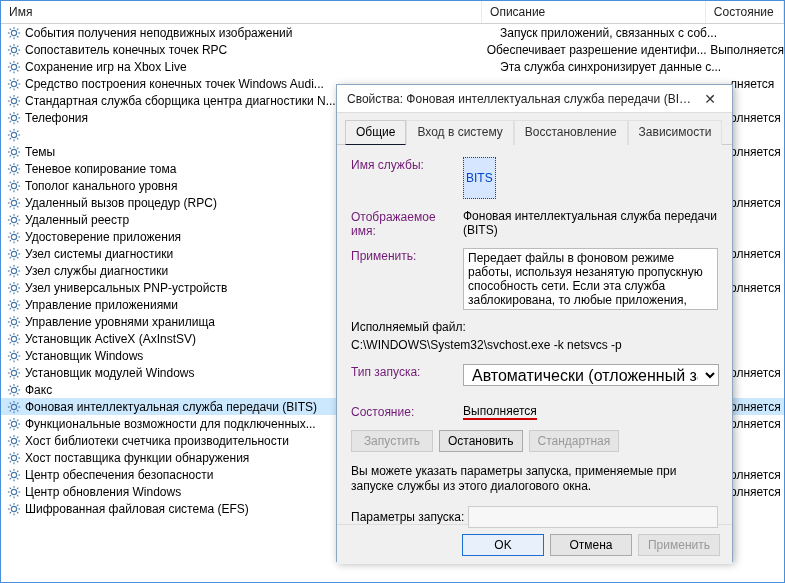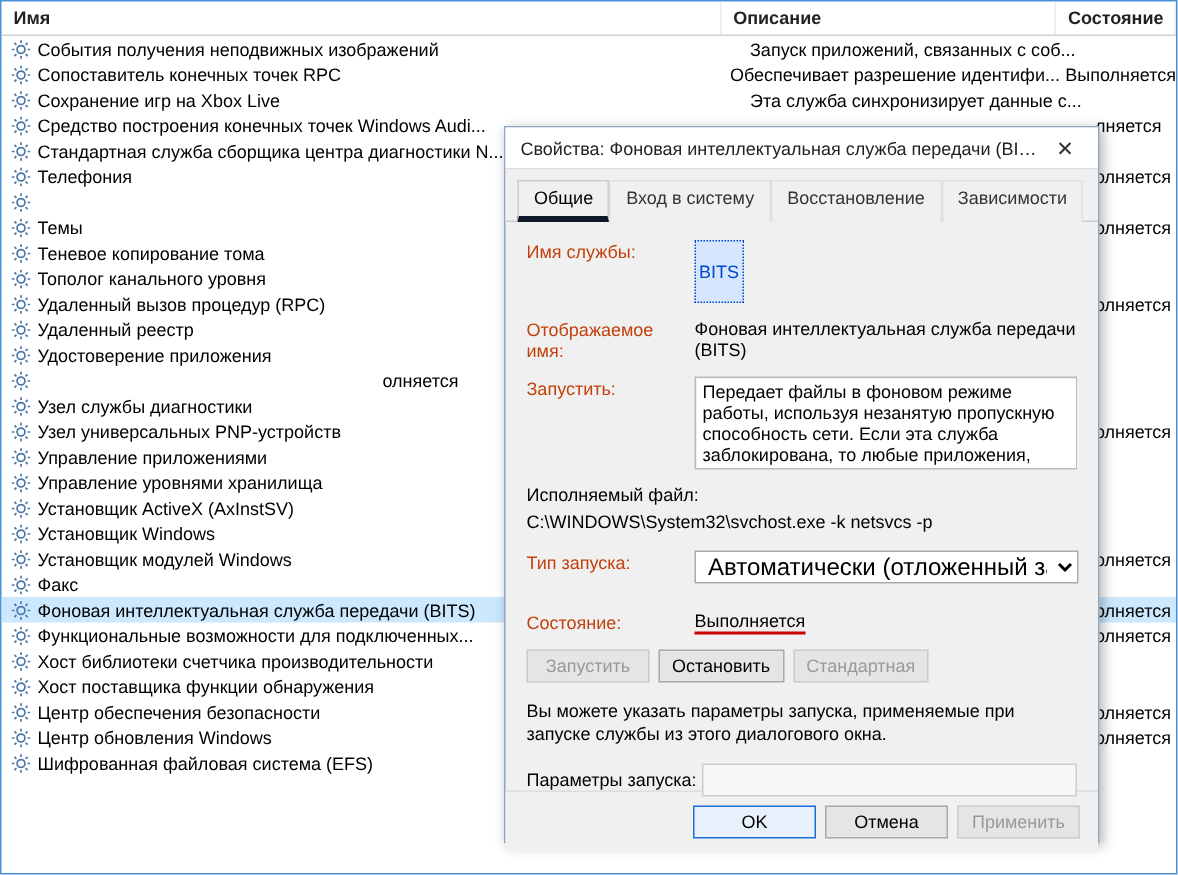--- a/index.html
+++ b/index.html
@@ -18,21 +18,20 @@
   .list-header {
     display: flex;
     border-bottom: 1px solid #d0d0d0;
     font-size: 12px;
     color: #222;
     font-weight: 400;
   }
   .list-header .col {
     padding: 4px 8px;
     border-right: 1px solid #eaeaea;
-    font-weight: bold;
   }
   .col-name { width: 495px; }
   .col-desc { width: 230px; }
   .col-state { width: 80px; }
   .list-body { }
   .row {
     display: flex;
     align-items: center;
     height: 17px;
     padding-left: 6px;
@@ -86,30 +85,30 @@
     border: 1px solid #ccc;
     border-bottom: none;
     background: #f0f0f0;
     margin-right: 0;
     position: relative;
     top: 1px;
     cursor: pointer;
   }
   .tab.active {
     background: #f0f0f0;
-    border-bottom: 4px solid #0f172a;
+    border-bottom: 1px solid #0f172a;
     z-index: 2;
   }
   .tab:not(.active) { border-color: #e0e0e0; color: #333; }
   .content {
     padding: 12px 14px;
     height: calc(100% - 28px - 29px - 40px);
   }
   .form-row { display: flex; margin-bottom: 10px; align-items: flex-start; }
-  .lbl { width: 112px; flex-shrink: 0; color: #c2410c; padding-top:1px;}
+  .lbl { width: 112px; flex-shrink: 0; color: #701a75; padding-top:1px;}
   .val-sel {
     color: #0046c8;
     background: #d6e6ff;
     padding: 13px 2px;
     border: 1px dotted #0046c8;
   }
   .val { color: #000; }
   .state-underline { border-bottom: 2px solid #c00; padding-bottom:0; }
   .readonly-area {
     width: 256px; height: 62px;
@@ -411,20 +410,21 @@
               <line x1="8" y1="1" x2="8" y2="3"></line>
               <line x1="8" y1="13" x2="8" y2="15"></line>
               <line x1="1" y1="8" x2="3" y2="8"></line>
               <line x1="13" y1="8" x2="15" y2="8"></line>
               <line x1="3" y1="3" x2="4.5" y2="4.5"></line>
               <line x1="11.5" y1="11.5" x2="13" y2="13"></line>
               <line x1="3" y1="13" x2="4.5" y2="11.5"></line>
               <line x1="11.5" y1="4.5" x2="13" y2="3"></line>
             </g>
           </svg></span>
+        <span class="name">Узел системы диагностики</span>
         <span class="desc"></span>
         <span class="state">олняется</span>
       </div>
       <div class="row">
         <span class="icon"><svg viewBox="0 0 16 16" width="14" height="14">
             <circle cx="8" cy="8" r="3" fill="none" stroke="#4a78a8" stroke-width="1.3"></circle>
             <g stroke="#4a78a8" stroke-width="1.3">
               <line x1="8" y1="1" x2="8" y2="3"></line>
               <line x1="8" y1="13" x2="8" y2="15"></line>
               <line x1="1" y1="8" x2="3" y2="8"></line>
@@ -707,21 +707,21 @@
     <div class="content">
       <div class="form-row">
         <span class="lbl">Имя службы:</span>
         <span class="val-sel">BITS</span>
       </div>
       <div class="form-row">
         <span class="lbl">Отображаемое имя:</span>
         <span class="val">Фоновая интеллектуальная служба передачи (BITS)</span>
       </div>
       <div class="form-row">
-        <span class="lbl">Запустить:</span>
+        <span class="lbl">Применить:</span>
         <div class="readonly-area">Передает файлы в фоновом режиме работы, используя незанятую пропускную способность сети. Если эта служба заблокирована, то любые приложения, зависящие от BITS, такие</div>
       </div>
       <div style="margin-bottom:4px;">Исполняемый файл:</div>
       <div style="margin-bottom:12px;">C:\WINDOWS\System32\svchost.exe -k netsvcs -p</div>
       <div class="form-row" style="">
         <span class="lbl">Тип запуска:</span>
         <select class="startup">
           <option>Автоматически (отложенный запуск)</option>
         </select>
       </div>

